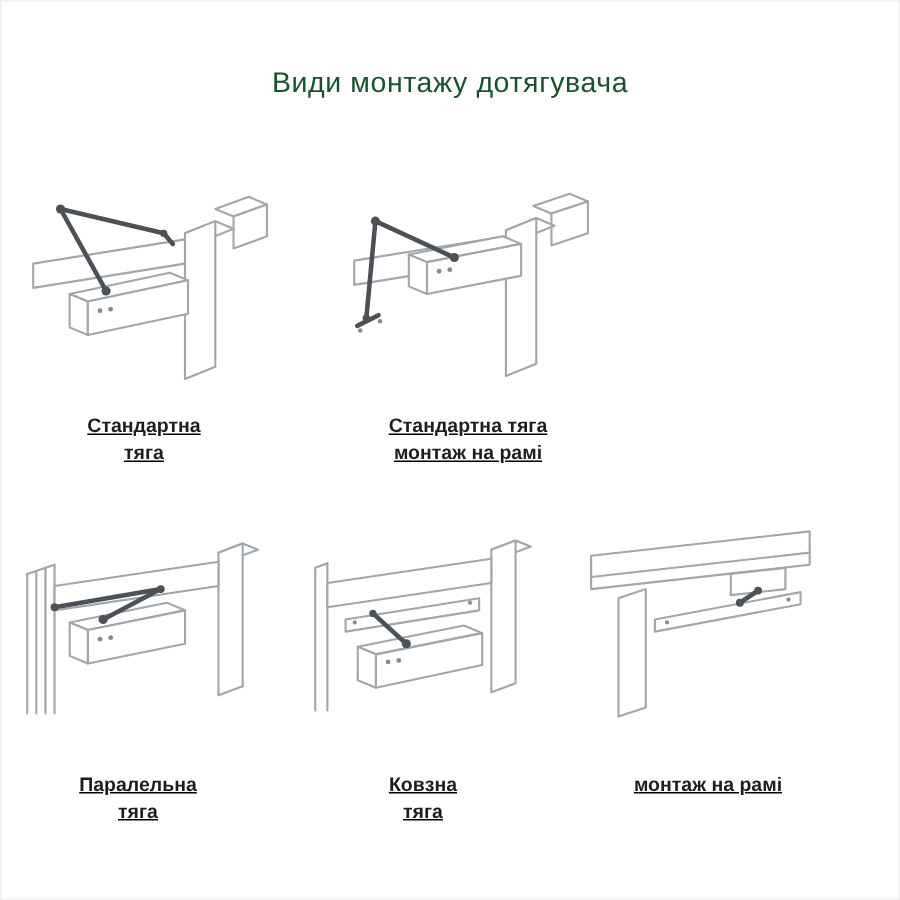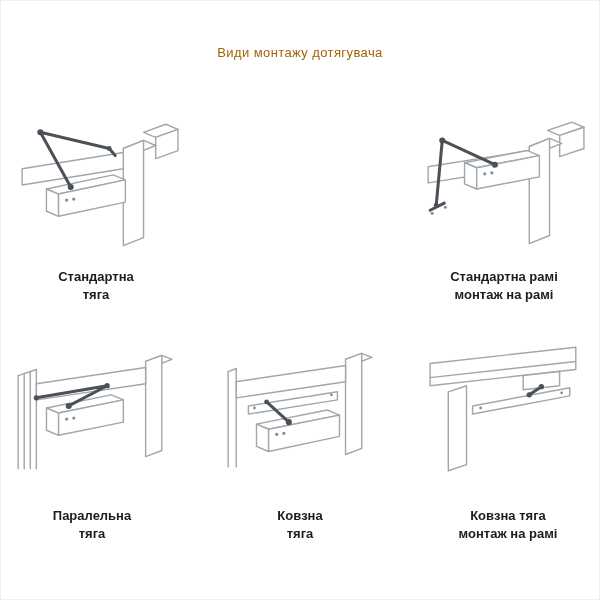--- a/index.html
+++ b/index.html
@@ -11,25 +11,25 @@
   .canvas {
     width:600px; height:600px;
     box-sizing:border-box;
     border:1px solid #efefef;
     background:#ffffff;
     overflow:hidden;
   }
   .page-title {
     text-align:center;
     margin-top:44px;
-    font-size:13px;
+    font-size:19px;
     letter-spacing:0.4px;
-    color:#a16207;
-  }
-  .row { display:flex; justify-content:space-between; align-items:flex-start; }
+    color:#14532d;
+  }
+  .row { display:flex; justify-content:flex-start; align-items:flex-start;text-decoration:underline; }
   .row-1 { margin-top:54px; gap:26px; }
   .row-2 { margin-top:30px; gap:8px; }
   .figure { display:flex; flex-direction:column; align-items:center; }
   .row-1 .figure { width:190px; }
   .row-2 .figure { width:182px;gap:20px; }
   .figure svg { width:172px; height:152px; display:block; }
   .caption {
     margin-top:2px;
     text-align:center;
     font-size:13px;
@@ -100,21 +100,21 @@
           <path d="M76,50 L24,26 L18,90"></path>
           <path d="M12,95 L26,88"></path>
         </g>
         <circle class="joint" cx="76" cy="50" r="3"></circle>
         <circle class="joint" cx="24" cy="26" r="3"></circle>
         <circle class="joint" cx="18" cy="90" r="2.4"></circle>
         <circle class="screw" cx="14" cy="98" r="1.5"></circle>
         <circle class="screw" cx="27" cy="92" r="1.5"></circle>
       </svg>
       <div class="caption">
-        <span>Стандартна рамі</span>
+        <span>Стандартна тяга</span>
         <span>монтаж на рамі</span>
       </div>
     </div>
 
   </div>
 
   <div class="row row-2">
 
     <div class="figure">
       <svg viewBox="0 0 170 150">
@@ -187,19 +187,18 @@
           <circle class="screw" cx="58" cy="74" r="1.4"></circle>
           <circle class="screw" cx="138" cy="59" r="1.4"></circle>
         </g>
         <g class="arm">
             <path d="M118,53 L106,61"></path>
           </g>
         <circle class="joint" cx="118" cy="53" r="2.6"></circle>
         <circle class="joint" cx="106" cy="61" r="2.6"></circle>
       </svg>
       <div class="caption">
-        <span>Ковзна тяга</span>
         <span>монтаж на рамі</span>
       </div>
     </div>
 
   </div>
 </div>
 
 </body></html>

